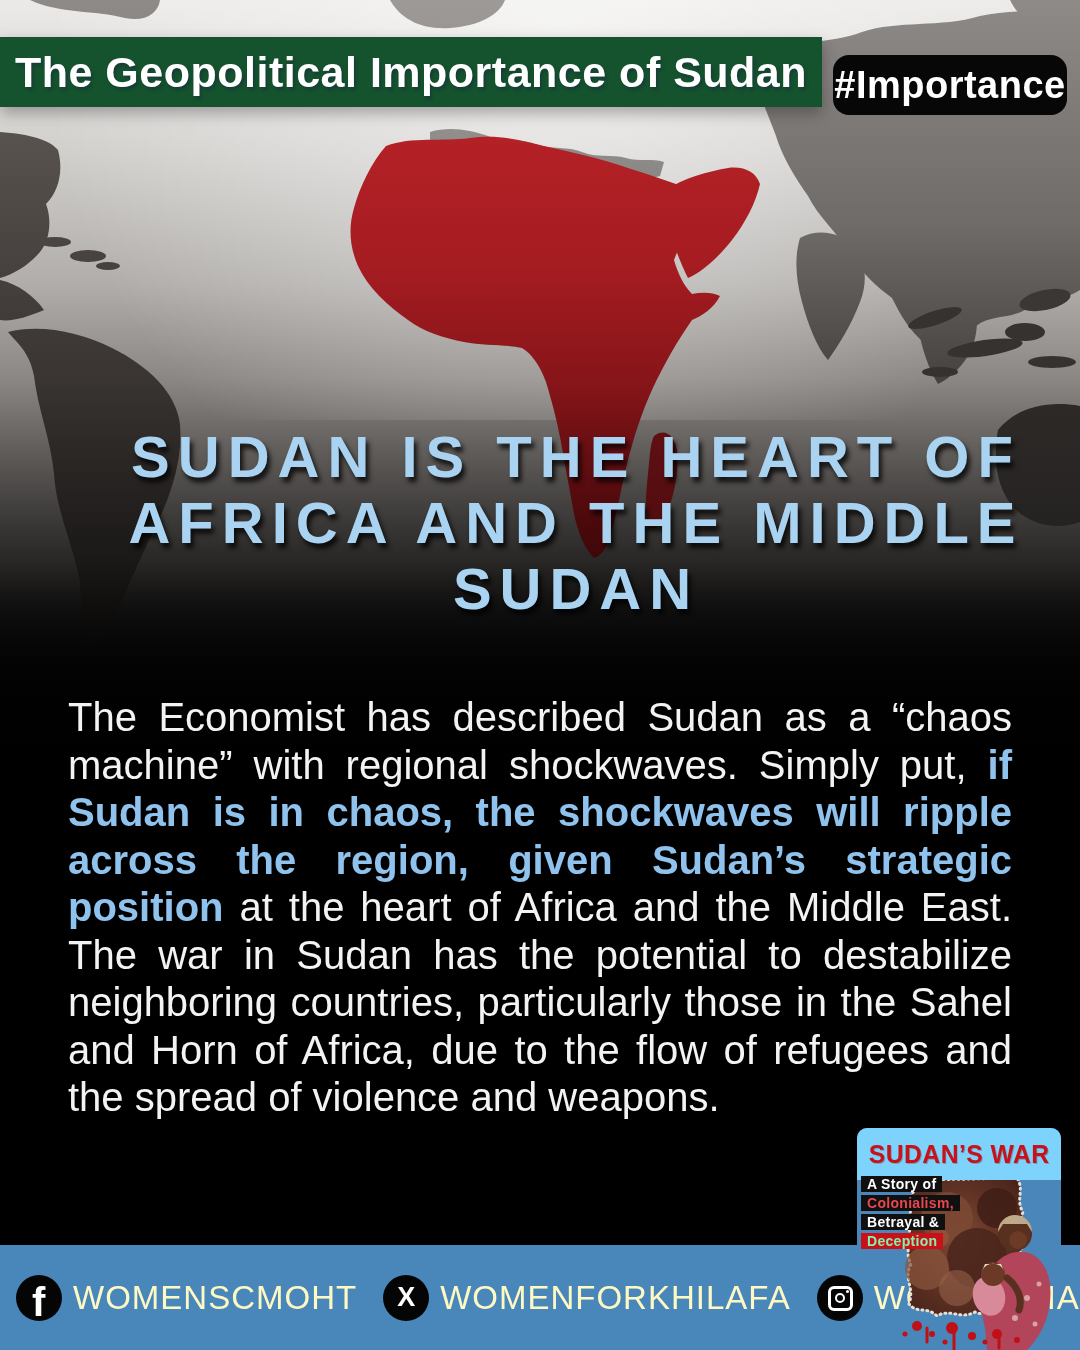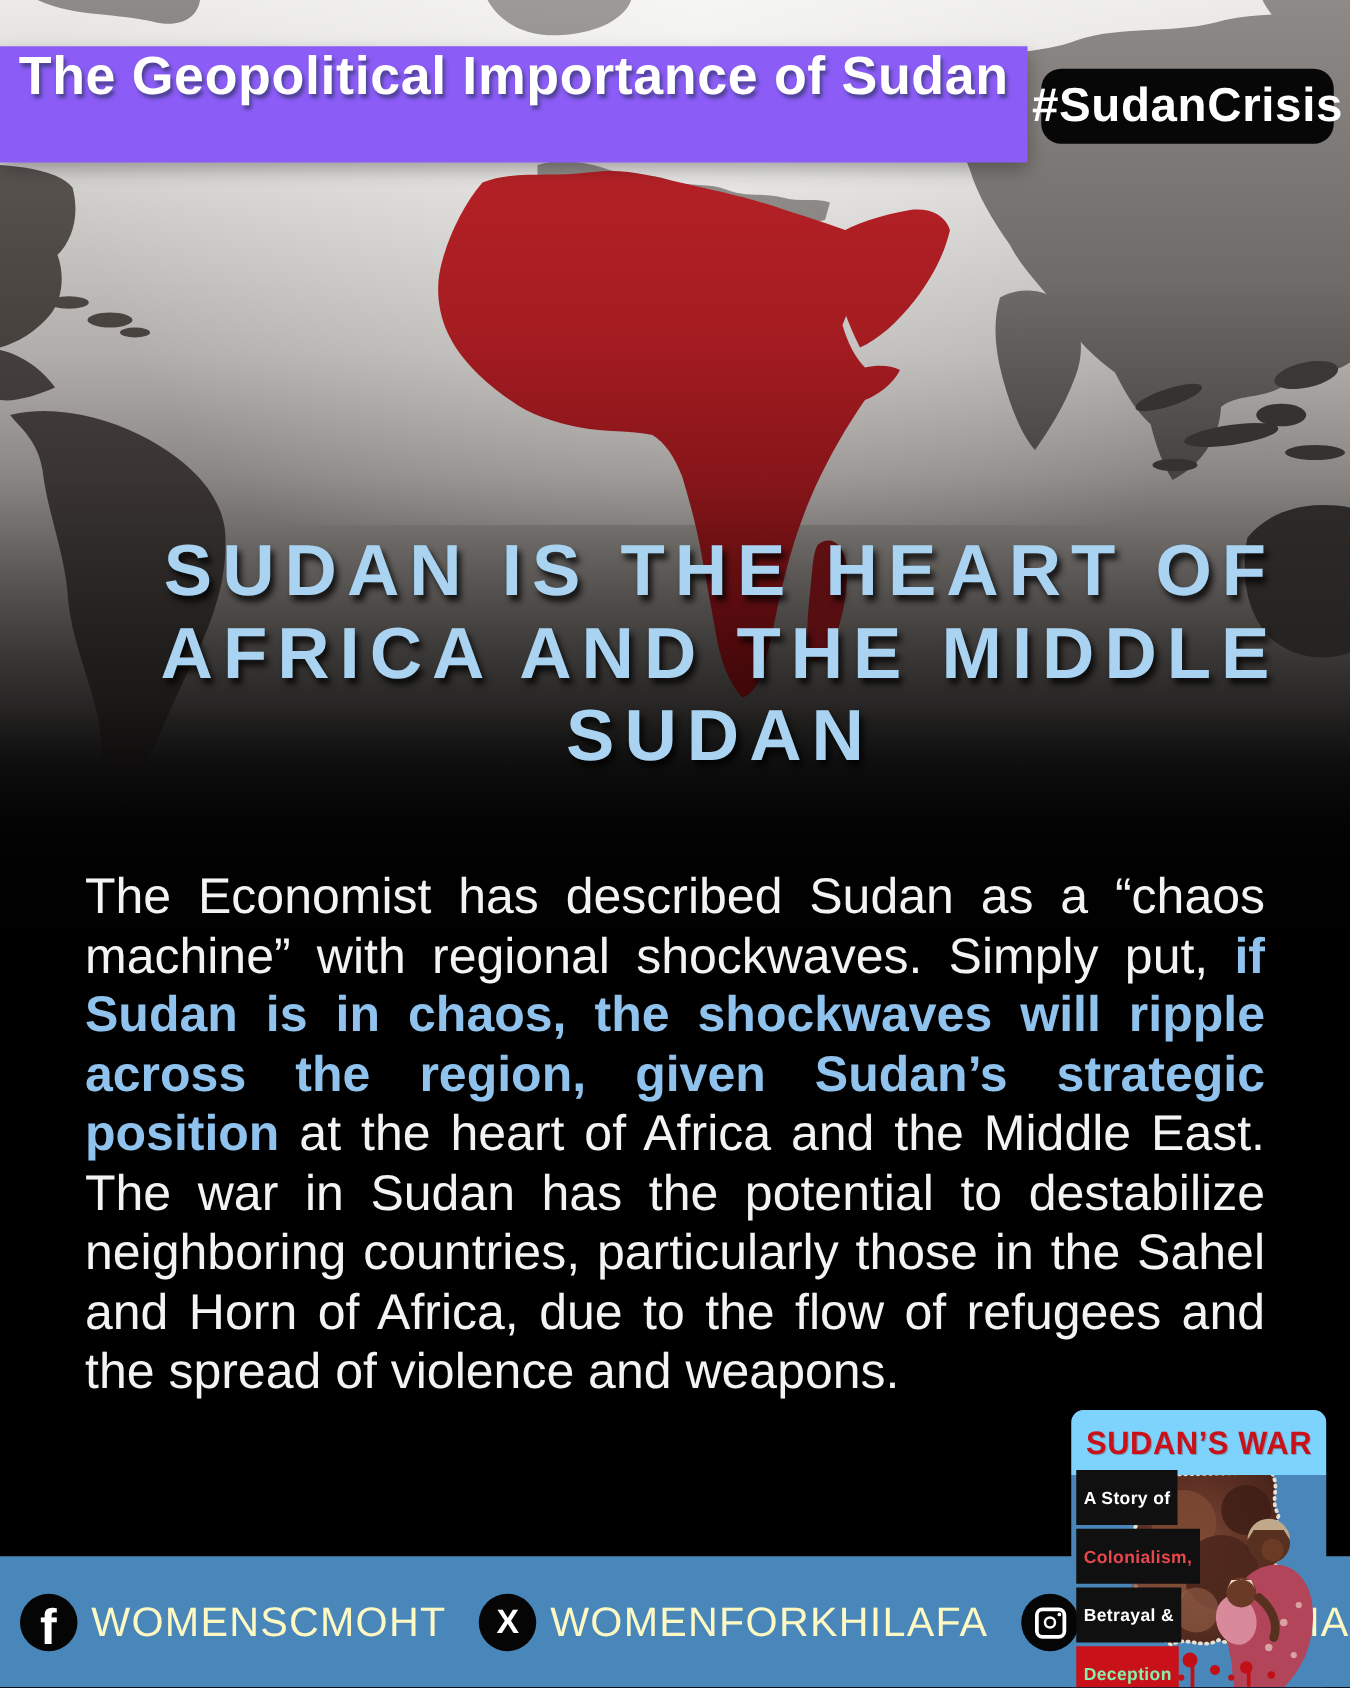--- a/index.html
+++ b/index.html
@@ -4,22 +4,22 @@
 <style>
   html,body{margin:0;padding:0;background:#000;}
   .poster{
     position:relative;width:1080px;height:1350px;overflow:hidden;background:#000;
     font-family:"Liberation Sans", sans-serif;
   }
   .map-svg{position:absolute;left:0;top:0;width:1080px;height:1350px;display:block;}
 
   
   .banner{
-    position:absolute;left:0;top:37px;width:822px;height:93px;
-    background:#8b5cf6;display:flex;justify-content:center;
+    position:absolute;left:0;top:37px;width:822px;height:70px;
+    background:#14532d;display:flex;align-items:center;justify-content:center;
     box-shadow:0 6px 14px rgba(0,0,0,.30);
   }
   .banner-title{
     color:#ffffff;font-size:43px;font-weight:700;letter-spacing:.5px;white-space:nowrap;
     text-shadow:2px 3px 3px rgba(25,45,65,.55);
   }
   .hashtag-badge{
     position:absolute;left:833px;top:55px;width:234px;height:60px;border-radius:16px;
     background:#070707;display:flex;align-items:center;justify-content:center;
   }
@@ -51,21 +51,21 @@
     display:flex;align-items:center;justify-content:center;z-index:3;
   }
   .book-title{
     color:#c9111a;font-weight:700;font-size:26px;letter-spacing:.5px;white-space:nowrap;
     transform:scaleX(.95);text-shadow:1px 1px 0 rgba(80,0,0,.25);
   }
   .book-collage{position:absolute;left:0;top:0;width:204px;height:222px;z-index:1;}
   .book-labels{position:absolute;left:4px;top:48px;z-index:4;}
   .book-label{
     display:table;background:#101010;color:#fff;font-size:14px;font-weight:700;
-    padding:14px 6px;margin-bottom:3px;letter-spacing:.3px;white-space:nowrap;
+    padding:0 6px;margin-bottom:3px;letter-spacing:.3px;white-space:nowrap;
   }
   .book-label.red-text{color:#e8474e;}
   .book-label.red-bg{background:#c9111a;color:#86efac;}
 
   
   .footer-bar{
     position:absolute;left:0;top:1245px;width:1080px;height:105px;background:#4987bb;
     display:flex;align-items:center;padding-left:16px;box-sizing:border-box;gap:26px;
   }
   .social-item{display:flex;align-items:center;gap:11px;}
@@ -162,21 +162,21 @@
     <path d="M666,190 C684,178 706,172 728,168 C744,166 756,172 760,184 C756,202 746,222 732,240 C718,258 702,272 688,278 C680,262 672,242 668,222 C664,210 663,198 666,190 Z" fill="url(#redland)"></path>
     <path d="M654,436 C664,428 674,434 677,450 C679,470 675,492 668,510 C663,524 655,532 649,527 C644,514 646,494 648,474 C650,456 650,444 654,436 Z" fill="#661013"></path>
 
     <rect x="0" y="0" width="1080" height="1350" fill="url(#fade)"></rect>
   </svg>
 
   <div class="banner">
     <div class="banner-title">The Geopolitical Importance of Sudan</div>
   </div>
   <div class="hashtag-badge">
-    <div class="hashtag-text">#SudanCrisis</div>
+    <div class="hashtag-text">#Importance</div>
   </div>
 
   <div class="hero-heading">
     <div class="line">SUDAN IS THE HEART OF</div>
     <div class="line">AFRICA AND THE MIDDLE</div>
     <div class="line">SUDAN</div>
   </div>
 
   <div class="body-text"><span class="seg-normal">The Economist has described Sudan as a “chaos machine” with regional shockwaves. Simply put, </span><span class="seg-highlight">if Sudan is in chaos, the shockwaves will ripple across the region, given Sudan’s strategic position</span><span class="seg-normal"> at the heart of Africa and the Middle East. The war in Sudan has the potential to destabilize neighboring countries, particularly those in the Sahel and Horn of Africa, due to the flow of refugees and the spread of violence and weapons.</span></div>
 

